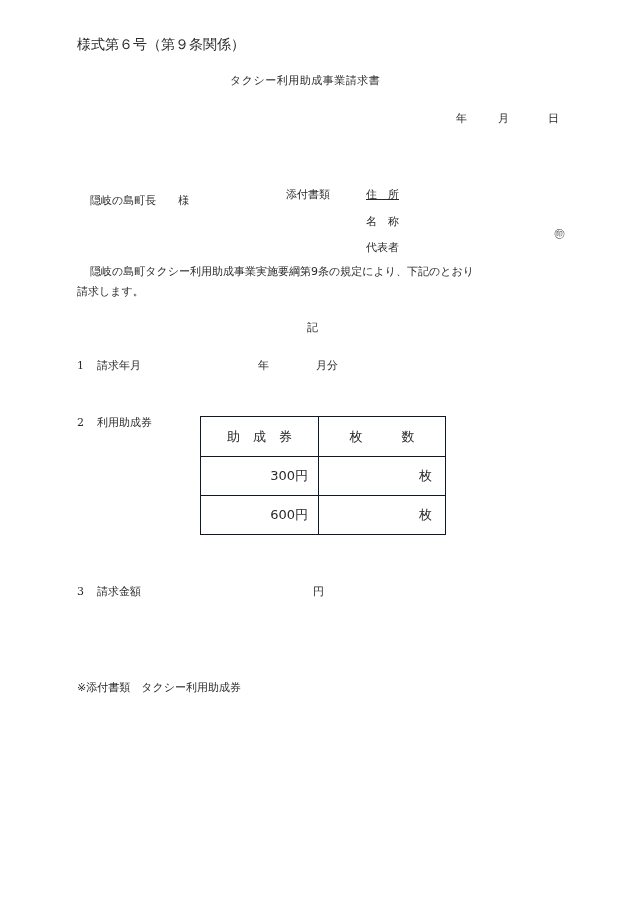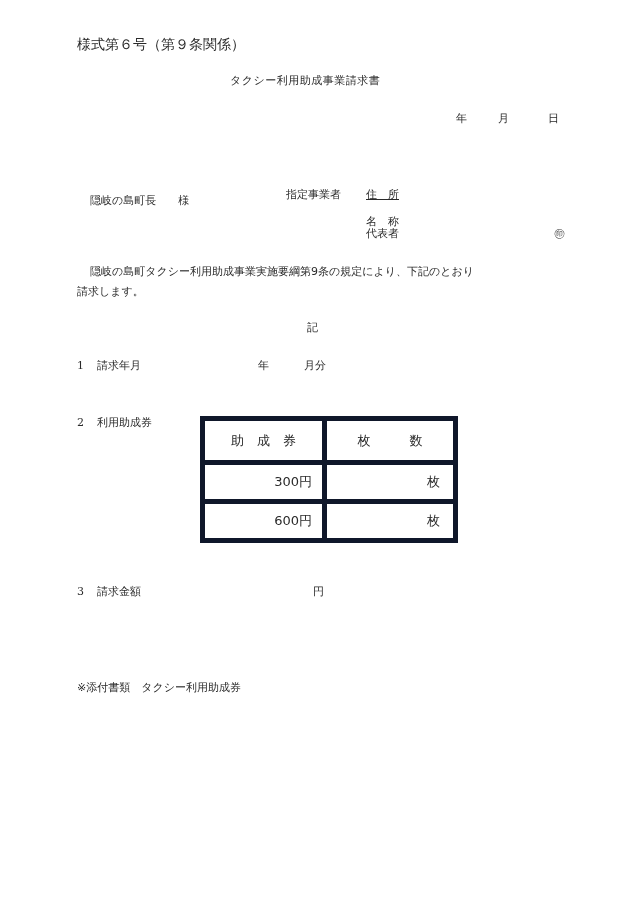--- a/index.html
+++ b/index.html
@@ -21,45 +21,45 @@
     .sans { font-family: "DejaVu Sans", "Liberation Sans", sans-serif; }
 
     #form-number { left: 77px; top: 36px; }
     #doc-title { left: 230px; top: 72px; letter-spacing: 0.5px; }
     #date-line { left: 456px; top: 110px; }
     #date-line span { display: inline-block; }
     #addressee { left: 90px; top: 149px; }
     #operator-heading { left: 286px; top: 186px; }
     #op-address { left: 366px; top: 186px; text-decoration: underline; }
     #op-name { left: 366px; top: 206px; margin-top: 7px; }
-    #op-rep { left: 366px; top: 225px; }
+    #op-rep { left: 366px; top: 239px; }
     #seal { left: 554px; top: 225px; }
 
     #body-line1 { left: 90px; top: 263px; }
     #body-line2 { left: 77px; top: 283px; }
 
     #ki-heading { left: 307px; top: 319px; }
 
     #item1-num { left: 77px; top: 357px; }
     #item1-label { left: 97px; top: 357px; }
     #item1-year { left: 258px; top: 357px; }
-    #item1-month { left: 304px; top: 357px; }
+    #item1-month { left: 316px; top: 357px; }
 
     #item2-num { left: 77px; top: 414px; }
     #item2-label { left: 97px; top: 414px; }
 
     #ticket-table {
       position: absolute;
       left: 200px;
       top: 416px;
       border-collapse: collapse;
       font-size: 13px;
     }
     #ticket-table td, #ticket-table th {
-      border: 5px solid #0f172a;
+      border: 1px solid #0f172a;
       height: 39px;
       padding: 0;
       font-weight: normal;
     }
     #ticket-table .col1 { width: 117px; }
     #ticket-table .col2 { width: 126px; }
     #ticket-table th { text-align: center; }
     #ticket-table td.amount { text-align: right; padding-right: 10px; box-sizing: border-box; }
     #ticket-table td.count { text-align: right; padding-right: 13px; box-sizing: border-box; }
 
@@ -75,21 +75,21 @@
 <div class="abs t12 sans" id="form-number">様式第６号（第９条関係）</div>
 
 <div class="abs t13 sans" id="doc-title">タクシー利用助成事業請求書</div>
 
 <div class="abs t13 sans" id="date-line">
   <span style="width:30px;display:inline-block;"><span>年</span></span><span style="width:40px;display:inline-block;padding-left:12px;"><span>月</span></span><span style="display:inline-block;padding-left:10px;"><span>日</span></span>
 </div>
 
 <div class="abs t13 sans" id="addressee" style="white-space:pre;margin-top:43px;">隠岐の島町長　　様</div>
 
-<div class="abs t13 sans" id="operator-heading">指定事業者</div>
+<div class="abs t13 sans" id="operator-heading">添付書類</div>
 <div class="abs t13 sans" id="op-address">住　所</div>
 <div class="abs t13 sans" id="op-name">名　称</div>
 <div class="abs t13 sans" id="op-rep">代表者</div>
 <div class="abs t13 sans" id="seal">㊞</div>
 
 <div class="abs t13 sans" id="body-line1">隠岐の島町タクシー利用助成事業実施要綱第9条の規定により、下記のとおり</div>
 <div class="abs t13 sans" id="body-line2">請求します。</div>
 
 <div class="abs t13 sans" id="ki-heading">記</div>
 

